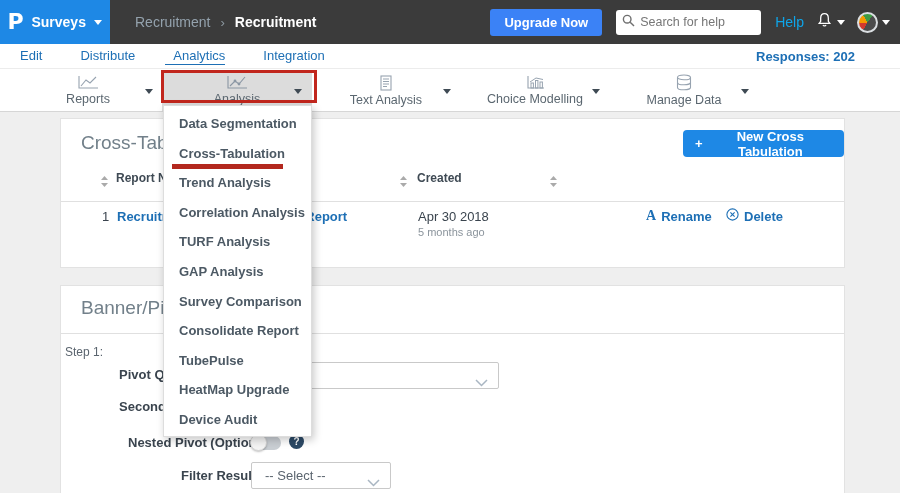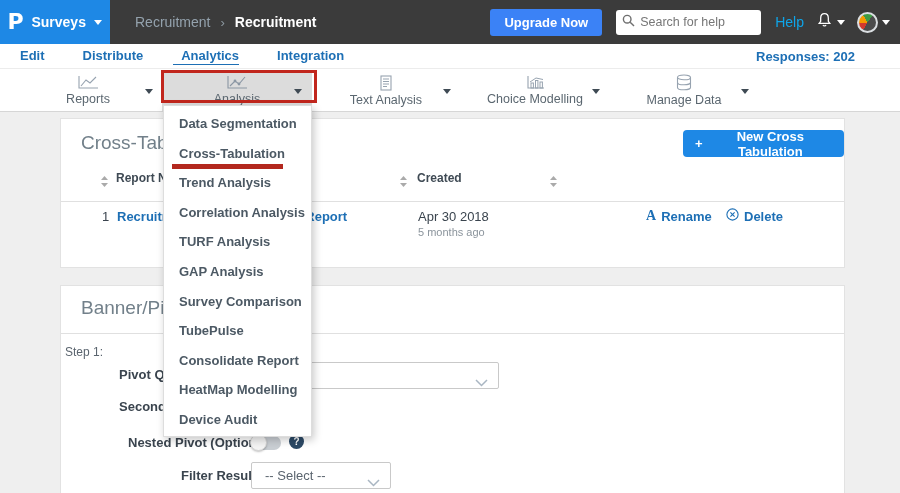--- a/index.html
+++ b/index.html
@@ -23,21 +23,21 @@
   .search-box input { border:none; outline:none; width:115px; font-size:12.5px; color:#444; font-family:"Liberation Sans", sans-serif; margin-left:5px; }
   .search-box input::placeholder { color:#767676; }
   .help-label { color:#0ea5e9; font-size:14px; margin-right:12px; cursor:pointer; }
   .bell-wrap { display:flex; align-items:center; gap:4px; margin-right:12px; cursor:pointer; }
   .avatar-wrap { display:flex; align-items:center; gap:4px; margin-right:10px; cursor:pointer; }
   .avatar { width:21px; height:21px; border-radius:50%; border:2px solid #dadee1;
             background:conic-gradient(from 210deg, #d23a2e 0 60deg, #f59a00 60deg 120deg, #3f9b44 120deg 185deg, #4c4c4c 185deg 360deg); }
 
   
   .subnav { position:absolute; left:0; top:44px; width:900px; height:24px; background:#fff; display:flex; align-items:center; font-size:13px; }
-  .subnav-item { color:#1d6fb5; font-weight:700; margin-left:30px; cursor:pointer; padding-bottom:1px;padding-left:8px; }
+  .subnav-item { color:#1d6fb5; font-weight:400; margin-left:30px; cursor:pointer; padding-bottom:1px;padding-left:8px; }
   .subnav-item:first-child { margin-left:12px; }
   .subnav-item.active { border-bottom:1px solid #1d6fb5; }
   .subnav-spacer { flex:1; }
   .responses { color:#1d6fb5; font-weight:600; font-size:13px; margin-right:45px; }
 
   
   .toolbar { position:absolute; left:0; top:68px; width:900px; height:44px; background:#fff; border-top:1px solid #ececec; border-bottom:1px solid #d6d6d6; }
   .tool-group { position:absolute; top:1px; width:150px; height:41px; display:flex; flex-direction:column; align-items:center; justify-content:center; cursor:pointer; }
   .tool-group.highlighted { background:#dcdcdc; }
   .tool-label { font-size:12.5px; color:#5b6770; margin-top:2px; }
@@ -281,22 +281,22 @@
   </div>
 
   <div class="menu">
     <div class="menu-item">Data Segmentation</div>
     <div class="menu-item">Cross-Tabulation</div>
     <div class="menu-item">Trend Analysis</div>
     <div class="menu-item">Correlation Analysis</div>
     <div class="menu-item">TURF Analysis</div>
     <div class="menu-item">GAP Analysis</div>
     <div class="menu-item">Survey Comparison</div>
+    <div class="menu-item">Consolidate Report</div>
     <div class="menu-item">TubePulse</div>
-    <div class="menu-item">Consolidate Report</div>
-    <div class="menu-item">HeatMap Modelling</div>
+    <div class="menu-item">HeatMap Upgrade</div>
     <div class="menu-item">Device Audit</div>
   </div>
 
   <div class="red-box"></div>
   <div class="red-underline"></div>
 
 </div>
 
 </body></html>

